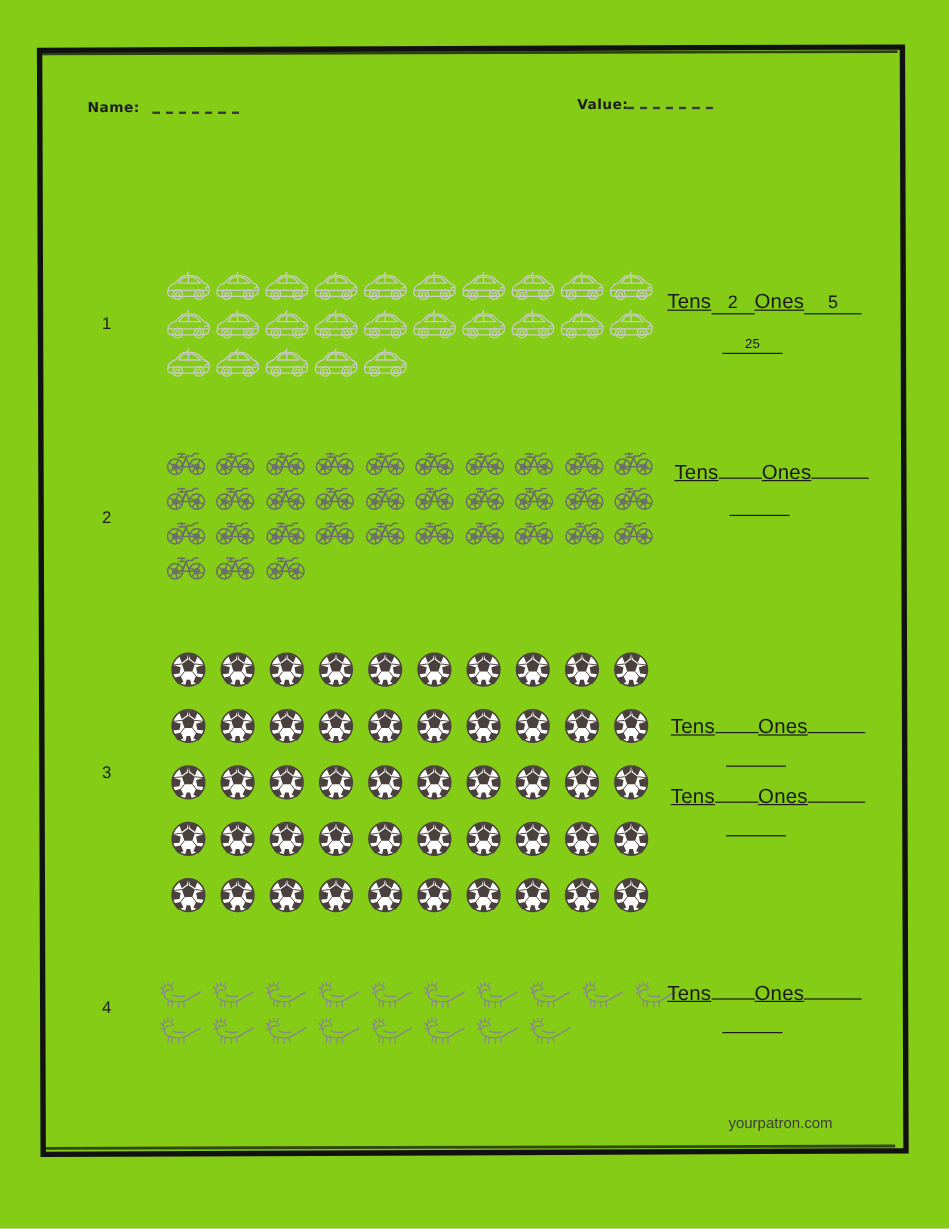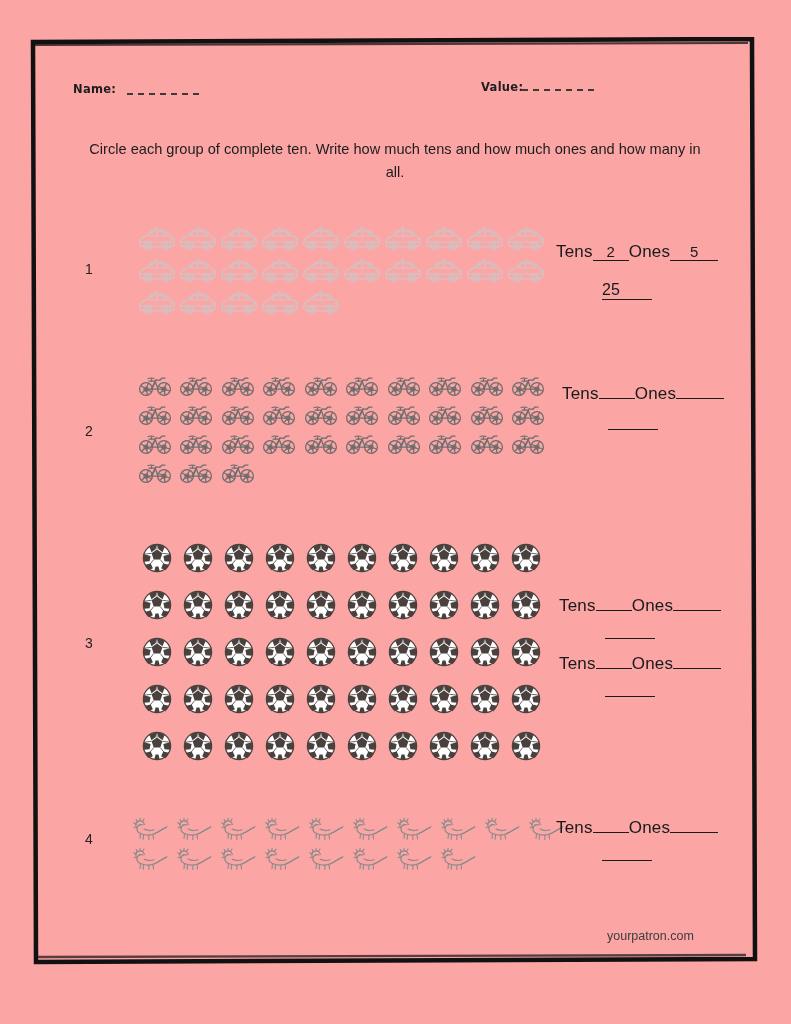--- a/index.html
+++ b/index.html
@@ -5,21 +5,21 @@
   * { box-sizing: border-box; }
   html, body {
     margin: 0; padding: 0;
     width: 791px; height: 1024px;
     background: #ffffff;
     font-family: "Liberation Sans", sans-serif;
   }
   #page {
     position: relative;
     width: 791px; height: 1024px;
-    background: #fca5a5;
+    background: #84cc16;
     overflow: hidden;
   }
 
   
   #frame {
     position: absolute;
     left: 30px; top: 37px;
     width: 728px; height: 928px;
     pointer-events: none;
   }
@@ -85,41 +85,42 @@
   
   .answers { position: absolute; }
   .ans-line {
     display: flex;
     align-items: baseline;
     font-size: 17px;
     color: #1a1a1a;
     white-space: nowrap;
     position: relative;
   }
-  .ans-word { letter-spacing: .2px; }
+  .ans-word { letter-spacing: .2px; text-decoration: underline; }
   .blank {
     display: inline-block;
     position: relative;
     border-bottom: 1.6px solid #1a1a1a;
     text-align: center;
     font-size: 15px;
     line-height: 1.05;
     color: #1a1a1a;
   }
   .blank-tens { width: 36px; }
   .blank-ones { width: 48px; }
   .total-wrap {
     display: flex;
     justify-content: flex-start;
   }
   .blank-total {
     display: inline-block;
     width: 50px;
     border-bottom: 1.8px solid #1a1a1a;
-    font-size: 16px;
+    text-align: center;
+    font-size: 11px;
     line-height: 1.15;
     color: #1a1a1a;
   }
 
   #footer {
     position: absolute;
     left: 607px; top: 929px;
     font-size: 12.5px;
     color: #3d3d3d;
   }
@@ -136,21 +137,20 @@
       <path d="M8,920 L716,918" fill="none" stroke="#111111" stroke-width="2.4" opacity=".7"></path>
     </svg>
   </div>
 
   <div class="hdr-label" id="name-label">Name:</div>
   <div class="hdr-dash" id="name-dash"></div>
 
   <div class="hdr-label" id="date-label">Value:</div>
   <div class="hdr-dash" id="date-dash"></div>
 
-  <div id="instructions">Circle each group of complete ten. Write how much tens and how much ones and how many in all.</div>
 
   <div class="problem">
     <div class="pnum" style="left:85px; top:261px;">1</div>
 
     <div class="icon-block" id="icons-1" style="left:136px; top:224px;">
         <div class="icon-row" style="height: 32px;">
           <span class="icon-cell" style="width: 41px; height: 30px;">
             <svg width="40" height="28" viewBox="0 0 40 28">
     <g fill="none" stroke="#c9c9c9" stroke-width="1.1" stroke-linejoin="round" stroke-linecap="round">
       <path d="M3,19 C2,14 5,11 9,10 L14,5 C16,3 24,3 28,5 L33,10 C37,11 38,14 37,18

